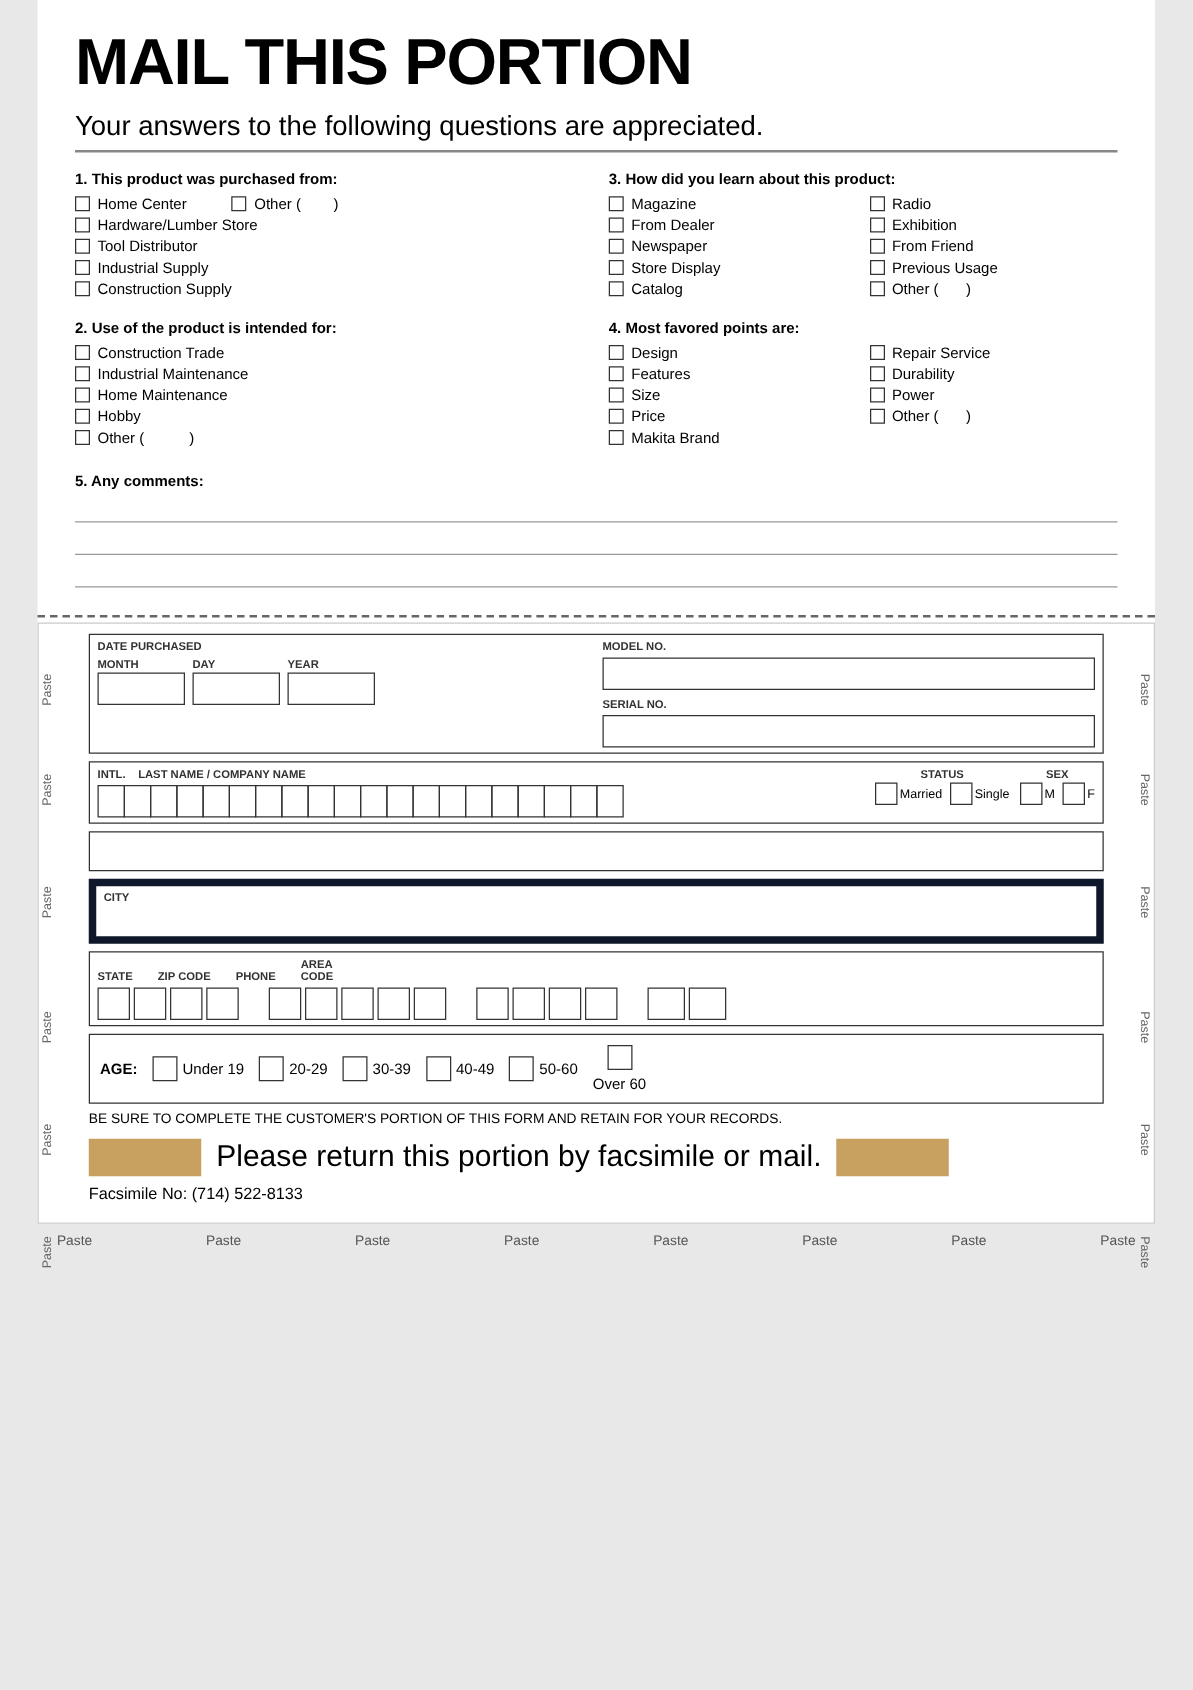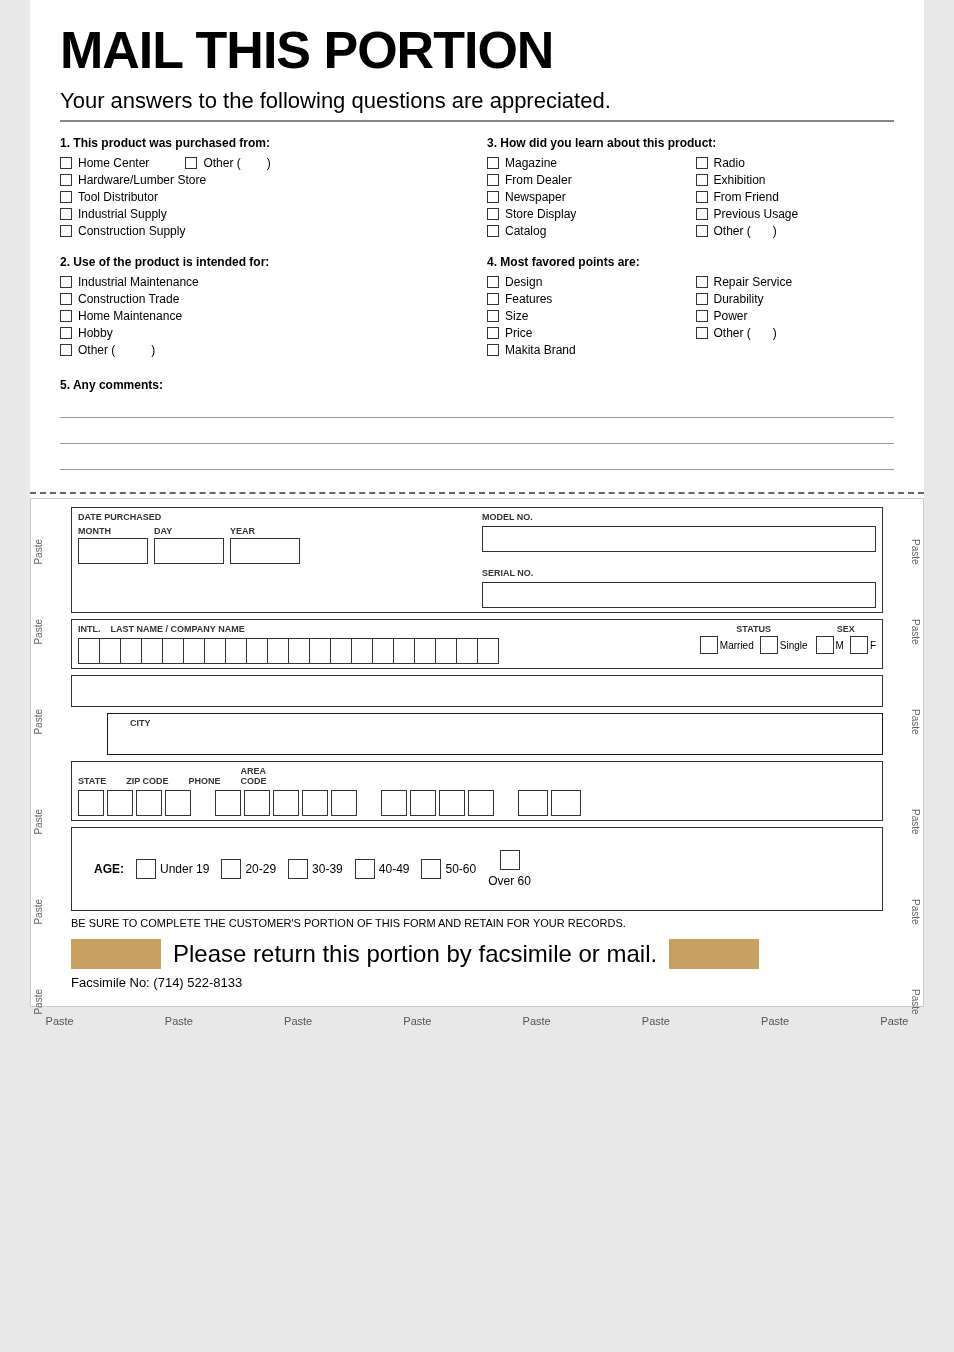--- a/index.html
+++ b/index.html
@@ -177,25 +177,25 @@
             <span style="margin-left:16px">)</span>
           </div>
         </div>
       </div>
     </div>
 
     <div class="question-section">
       <div class="section-title">2. Use of the product is intended for:</div>
       <div class="checkbox-item">
         <span class="checkbox-box"></span>
+        <span>Construction Trade</span>
+      </div>
+      <div class="checkbox-item">
+        <span class="checkbox-box"></span>
         <span>Industrial Maintenance</span>
-      </div>
-      <div class="checkbox-item">
-        <span class="checkbox-box"></span>
-        <span>Construction Trade</span>
       </div>
       <div class="checkbox-item">
         <span class="checkbox-box"></span>
         <span>Home Maintenance</span>
       </div>
       <div class="checkbox-item">
         <span class="checkbox-box"></span>
         <span>Hobby</span>
       </div>
       <div class="checkbox-item">
@@ -295,21 +295,21 @@
         </div>
         <div>
           <div class="form-label">YEAR</div>
           <div style="border:1px solid #333;width:70px;height:26px;margin-top:2px;"></div>
         </div>
       </div>
     </div>
     <div>
       <div class="form-label">MODEL NO.</div>
       <div style="border:1px solid #333;height:26px;margin-top:4px;"></div>
-      <div class="form-label" style="margin-top:16px;">SERIAL NO.</div>
+      <div class="form-label" style="margin-top:6px;">SERIAL NO.</div>
       <div style="border:1px solid #333;height:26px;margin-top:4px;"></div>
     </div>
   </div>
 
   <div style="border:1px solid #333;padding:4px 6px;margin-bottom:6px;">
     <div style="display:flex;justify-content:space-between;align-items:flex-start;">
       <div style="flex:1;">
         <div style="display:flex;gap:10px;align-items:center;">
           <span class="form-label">INTL.</span>
           <span class="form-label">LAST NAME / COMPANY NAME</span>
@@ -363,21 +363,21 @@
           </div>
         </div>
       </div>
     </div>
   </div>
 
   <div style="border:1px solid #333;padding:4px 6px;margin-bottom:6px;">
     <div style="height:22px;"></div>
   </div>
 
-  <div style="border:1px solid #0f172a;padding:4px 22px;margin-bottom:6px;margin-left:36px;">
+  <div style="border:6px solid #0f172a;padding:4px 6px;margin-bottom:6px;">
     <div class="form-label">CITY</div>
     <div style="height:22px;"></div>
   </div>
 
   <div style="border:1px solid #333;padding:4px 6px;margin-bottom:6px;">
     <div style="display:flex;gap:20px;align-items:flex-end;">
       <div>
         <div class="form-label">STATE</div>
       </div>
       <div>
@@ -403,21 +403,21 @@
       <div style="border:1px solid #333;width:26px;height:26px;flex-shrink:0;margin-right:20px;"></div>
       <div style="border:1px solid #333;width:26px;height:26px;flex-shrink:0;margin-right:-1px;"></div>
       <div style="border:1px solid #333;width:26px;height:26px;flex-shrink:0;margin-right:-1px;"></div>
       <div style="border:1px solid #333;width:26px;height:26px;flex-shrink:0;margin-right:-1px;"></div>
       <div style="border:1px solid #333;width:26px;height:26px;flex-shrink:0;margin-right:20px;"></div>
       <div style="border:1px solid #333;width:30px;height:26px;flex-shrink:0;margin-right:-1px;"></div>
       <div style="border:1px solid #333;width:30px;height:26px;flex-shrink:0;"></div>
     </div>
   </div>
 
-  <div style="border:1px solid #333;padding:22px;display:flex;align-items:center;gap:12px;font-size:12px;margin-bottom:6px;">
+  <div style="border:1px solid #333;padding:8px;display:flex;align-items:center;gap:12px;font-size:12px;margin-bottom:6px;">
     <span style="font-weight:bold;">AGE:</span>
     <div style="display:flex;align-items:center;gap:4px;text-align:center;">
       <div style="border:1px solid #333;width:20px;height:20px;"></div>
       <span>Under 19</span>
     </div>
     <div style="display:flex;align-items:center;gap:4px;">
       <div style="border:1px solid #333;width:20px;height:20px;"></div>
       <span>20-29</span>
     </div>
     <div style="display:flex;align-items:center;gap:4px;">

